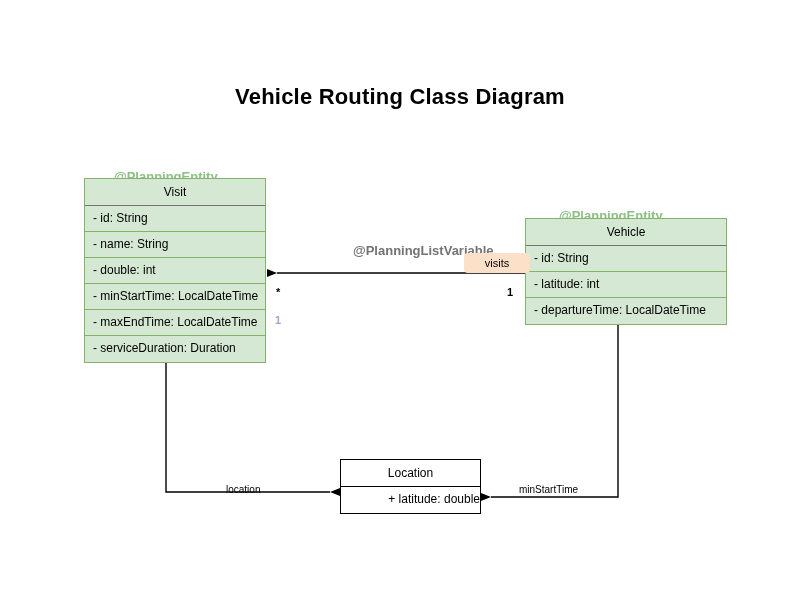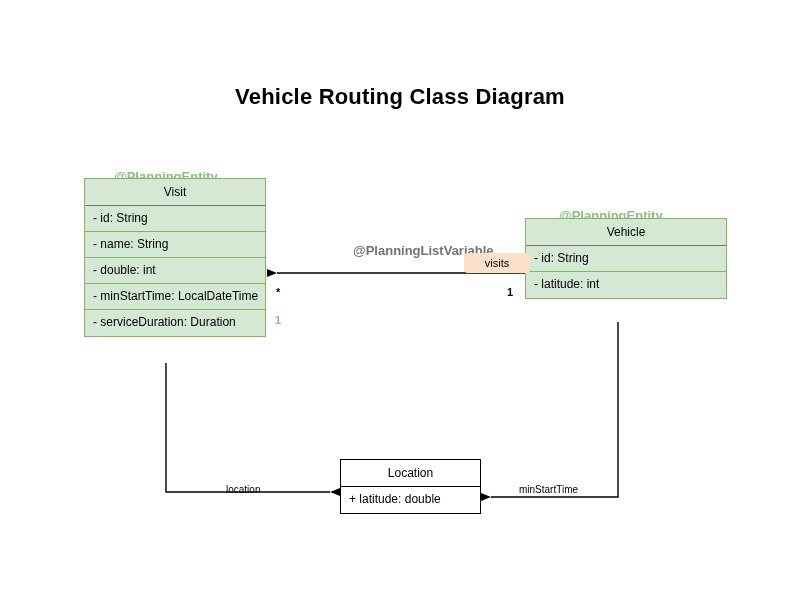--- a/index.html
+++ b/index.html
@@ -72,20 +72,21 @@
     line-height: 25px;
     padding-left: 8px;
     font-size: 12px;
     border-bottom: 1px solid #82b366;
   }
   .uml-class .attr:last-child {
     border-bottom: none;
   }
   .uml-class.plain .attr {
     border-bottom: 1px solid #000000;
+    text-align: right;
   }
   .uml-class.plain .attr:last-child {
     border-bottom: none;
   }
 
   
   .stereotype {
     position: absolute;
     font-size: 13px;
     font-weight: bold;
@@ -159,29 +160,31 @@
   </svg>
 
   <div class="stereotype entity" style="left:114px; top:157px;">@PlanningEntity</div>
 
   <div class="uml-class" style="left:84px; top:178px; width:182px;">
     <div class="class-name">Visit</div>
     <div class="attr">- id: String</div>
     <div class="attr">- name: String</div>
     <div class="attr">- double: int</div>
     <div class="attr">- minStartTime: LocalDateTime</div>
+    <div class="attr">- maxEndTime: LocalDateTime</div>
     <div class="attr">- serviceDuration: Duration</div>
   </div>
 
   <div class="stereotype entity" style="left:559px; top:196px;">@PlanningEntity</div>
 
   <div class="uml-class" style="left:525px; top:218px; width:202px;">
     <div class="class-name">Vehicle</div>
     <div class="attr">- id: String</div>
     <div class="attr">- latitude: int</div>
+    <div class="attr">- departureTime: LocalDateTime</div>
   </div>
 
   <div class="uml-class plain" style="left:340px; top:459px; width:141px;">
     <div class="class-name">Location</div>
     <div class="attr">+ latitude: double</div>
   </div>
 
   <div class="stereotype listvar" style="left:353px; top:231px;">@PlanningListVariable</div>
 
   <div class="chip" style="left:432px; top:253px; width:66px;margin-left:32px;">visits</div>

